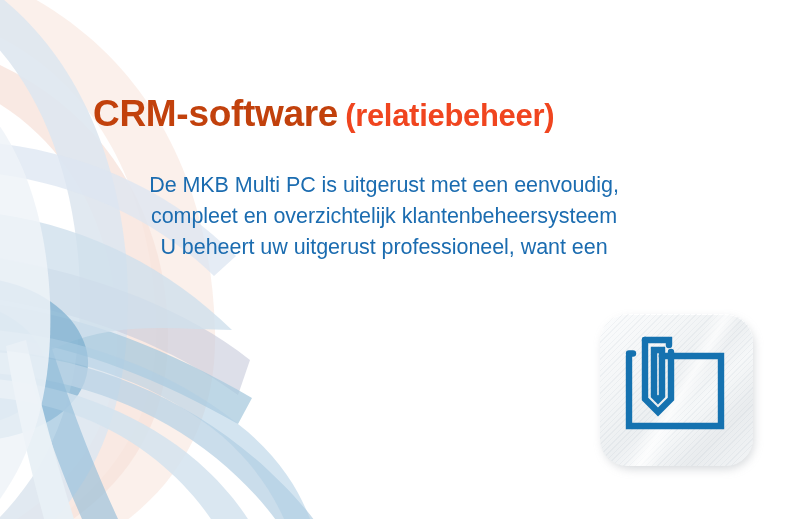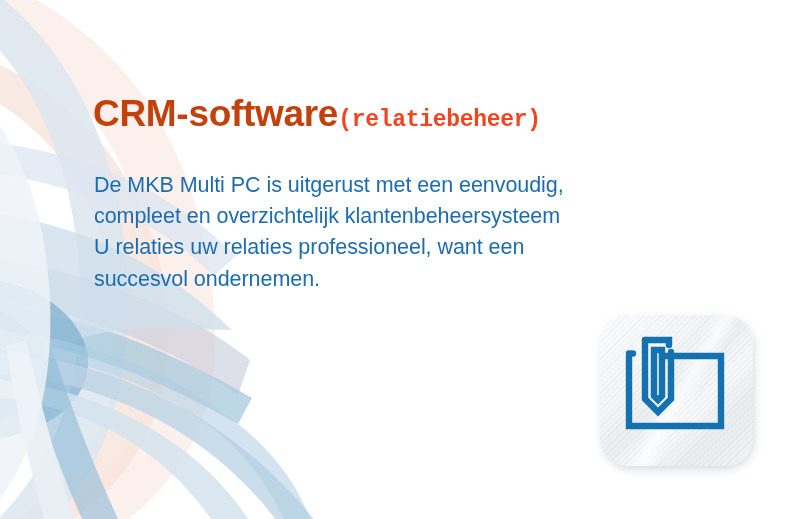--- a/index.html
+++ b/index.html
@@ -39,38 +39,39 @@
     white-space: nowrap;
     font-weight: bold;
     letter-spacing: -0.3px;
   }
   .title-main {
     font-size: 37px;
     line-height: 44px;
     color: #c2410c;
   }
   .title-sub {
-    font-size: 23px;
+    font-size: 31px;
     line-height: 44px;
     color: #F0451F;
-    font-family: Liberation Mono, monospace;
+    margin-left: 7px;
   }
   .body-block {
     position: absolute;
     left: 94px;
     top: 170px;
     width: 580px;
     color: #1B6CB0;
     font-size: 21.5px;
     line-height: 31.2px;
     letter-spacing: -0.05px;
   }
   .body-block p {
     margin: 0;
     white-space: pre;
+    text-align: center;
   }
   .icon-tile {
     position: absolute;
     left: 600px;
     top: 314px;
     width: 157px;
     height: 157px;
   }
   .tile-shadow {
     position: absolute;
@@ -169,22 +170,21 @@
 
   <div id="content">
 
     <div class="title">
       <span class="title-main">CRM-software</span><span class="title-sub">(relatiebeheer)</span>
     </div>
 
     <div class="body-block">
       <p>De MKB Multi PC is uitgerust met een eenvoudig,</p>
       <p>compleet en overzichtelijk klantenbeheersysteem</p>
-      <p>U relaties uw relaties professioneel, want een</p>
-      <p>succesvol ondernemen.</p>
+      <p>U beheert uw uitgerust professioneel, want een</p>
     </div>
 
     <div class="icon-tile">
       <div class="tile-shadow"></div>
       <div class="tile-face">
         <div class="tile-hatch"></div>
         <div class="tile-sheen"></div>
       </div>
       <svg class="tile-glyph" width="153" height="152" viewBox="0 0 153 152">
         <g fill="none" stroke="#1572B0" stroke-width="6.4" stroke-linecap="round" stroke-linejoin="miter">

